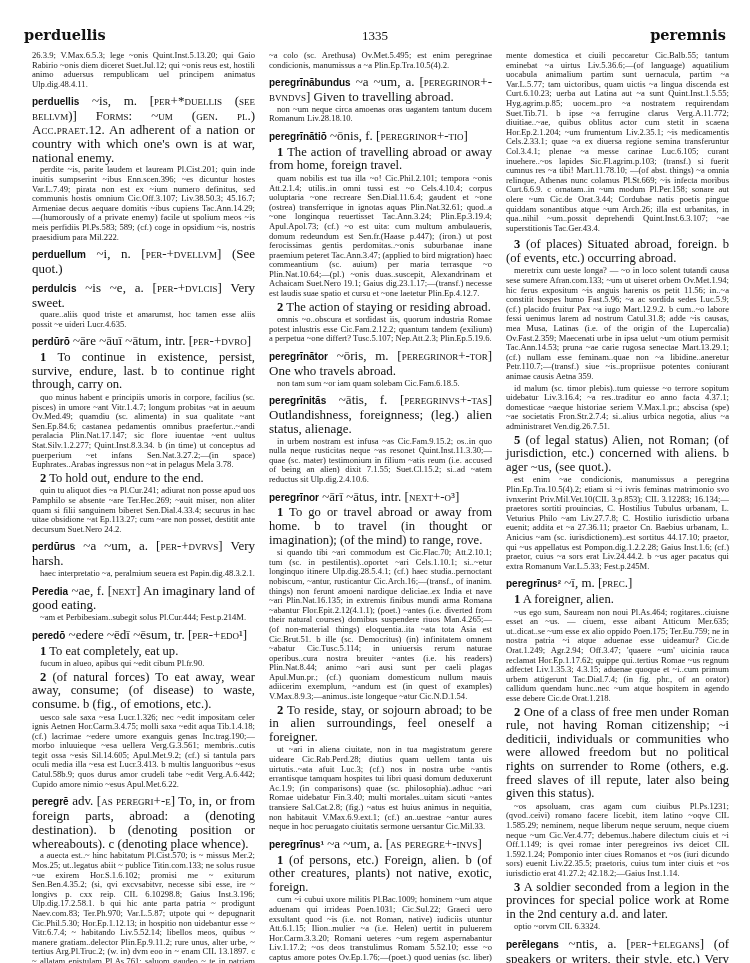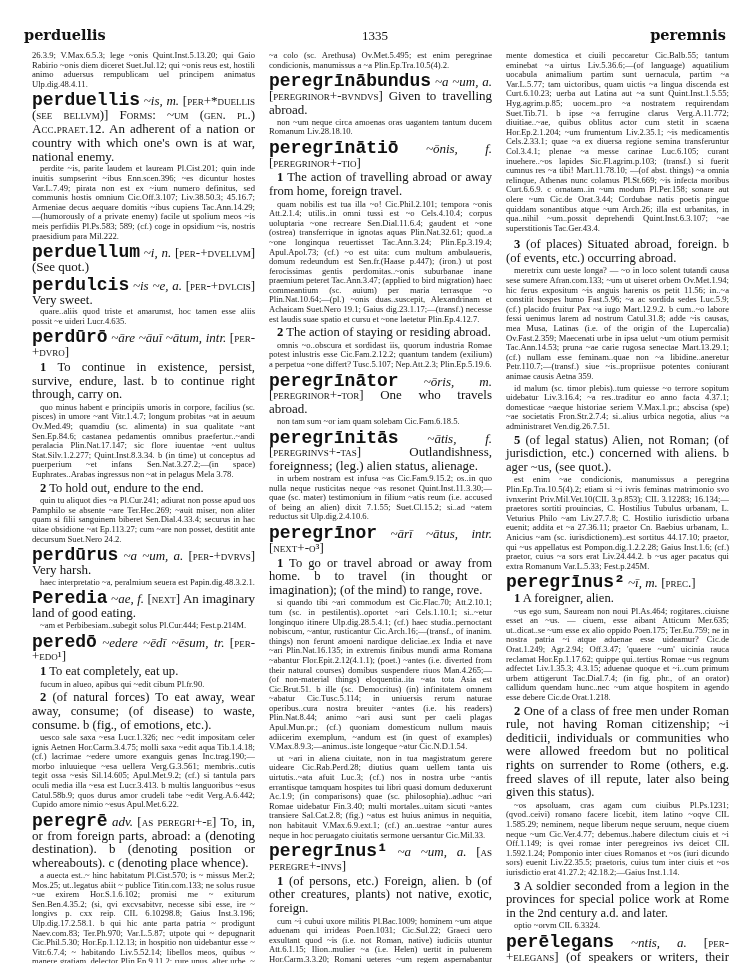--- a/index.html
+++ b/index.html
@@ -9,22 +9,22 @@
   .guide-left { position: absolute; left: 0; top: 0; font-weight: bold; font-size: 14.5px; font-family: "DejaVu Serif", serif; }
   .page-number { position: absolute; left: 0; right: 0; text-align: center; top: 2px; font-size: 13px; font-family: "Liberation Serif", serif; }
   .guide-right { position: absolute; right: 0; top: 0; font-weight: bold; font-size: 14.5px; font-family: "DejaVu Serif", serif; }
 
   .columns { position: absolute; top: 50px; left: 24px; width: 706px; display: flex; gap: 6px; }
   .col { width: 231px; overflow: hidden; }
 
   .entry { margin: 0 0 5px 8px; }
   .entry.continued { margin-top: 0; }
   .hw-line { font-family: "Liberation Serif", serif; font-size: 13px; line-height: 13.8px; text-align: justify; }
-  .hw { font-family: Liberation Mono, monospace; font-weight: bold; font-size: 18px; }
-  .gram { font-style: italic; }
+  .hw { font-family: Liberation Sans, sans-serif; font-weight: bold; font-size: 10px; }
+  .gram { }
   .etym { font-variant: small-caps; }
   .sense { font-family: "Liberation Serif", serif; font-size: 12.6px; line-height: 13.6px; text-align: justify; text-indent: 8px; margin-top: 2px; }
   .sense-num { font-weight: bold; }
   .cite { font-family: "Liberation Serif", serif; font-size: 8.6px; line-height: 9.6px; text-align: justify; text-indent: 8px; margin: 1px 0 2px 0; color: #1a1a1a; }
   .cite.noindent { text-indent: 0; }
 </style>
 </head>
 <body>
 
 <div class="page-header">
@@ -96,20 +96,21 @@
         <div class="cite">non tam sum ~or iam quam solebam Cic.Fam.6.18.5.</div>
       </div>
       <div class="entry">
         <div class="hw-line"><span class="hw">peregrīnitās</span> <span class="gram">~ātis, f.</span> <span class="etym">[peregrinvs+-tas]</span> <span>Outlandishness, foreignness; (leg.) alien status, alienage.</span></div>
         <div class="cite">in urbem nostram est infusa ~as Cic.Fam.9.15.2; os..in quo nulla neque rusticitas neque ~as resonet Quint.Inst.11.3.30;—quae (sc. mater) testimonium in filium ~atis reum (i.e. accused of being an alien) dixit 7.1.55; Suet.Cl.15.2; si..ad ~atem reductus sit Ulp.dig.2.4.10.6.</div>
       </div>
       <div class="entry">
         <div class="hw-line"><span class="hw">peregrīnor</span> <span class="gram">~ārī ~ātus, intr.</span> <span class="etym">[next+-o³]</span></div>
         <div class="sense"><span class="sense-num">1</span> <span>To go or travel abroad or away from home. b to travel (in thought or imagination); (of the mind) to range, rove.</span></div>
         <div class="cite">si quando tibi ~ari commodum est Cic.Flac.70; Att.2.10.1; tum (sc. in pestilentis)..oportet ~ari Cels.1.10.1; si..~etur longinquo itinere Ulp.dig.28.5.4.1; (cf.) haec studia..pernoctant nobiscum, ~antur, rusticantur Cic.Arch.16;—(transf., of inanim. things) non ferunt amoeni nardique deliciae..ex India et nave ~ari Plin.Nat.16.135; in extremis finibus mundi arma Romana ~abantur Flor.Epit.2.12(4.1.1); (poet.) ~antes (i.e. diverted from their natural courses) domibus suspendere riuos Man.4.265;—(of non-material things) eloquentia..ita ~ata tota Asia est Cic.Brut.51. b ille (sc. Democritus) (in) infinitatem omnem ~abatur Cic.Tusc.5.114; in uniuersis rerum naturae operibus..cura nostra breuiter ~antes (i.e. his readers) Plin.Nat.8.44; animo ~ari ausi sunt per caeli plagas Apul.Mun.pr.; (cf.) quoniam domesticum nullum mauis adiicerim exemplum, ~andum est (in quest of examples) V.Max.8.9.3;—animus..iste longeque ~atur Cic.N.D.1.54.</div>
+        <div class="sense"><span class="sense-num">2</span> <span>To reside, stay, or sojourn abroad; to be in alien surroundings, feel oneself a foreigner.</span></div>
         <div class="cite">ut ~ari in aliena ciuitate, non in tua magistratum gerere uideare Cic.Rab.Perd.28; diutius quam uellem tanta uis uirtutis..~ata afuit Luc.3; (cf.) nos in nostra urbe ~antis errantisque tamquam hospites tui libri quasi domum deduxerunt Ac.1.9; (in comparisons) quae (sc. philosophia)..adhuc ~ari Romae uidebatur Fin.3.40; multi mortales..uitam sicuti ~antes transiere Sal.Cat.2.8; (fig.) ~atus est huius animus in nequitia, non habitauit V.Max.6.9.ext.1; (cf.) an..uestrae ~antur aures neque in hoc peruagato ciuitatis sermone uersantur Cic.Mil.33.</div>
       </div>
       <div class="entry">
         <div class="hw-line"><span class="hw">peregrīnus¹</span> <span class="gram">~a ~um, a.</span> <span class="etym">[as peregre+-invs]</span></div>
         <div class="sense"><span class="sense-num">1</span> <span>(of persons, etc.) Foreign, alien. b (of other creatures, plants) not native, exotic, foreign.</span></div>
         <div class="cite">cum ~i cubui uxore militis Pl.Bac.1009; hominem ~um atque aduenam qui irrideas Poen.1031; Cic.Sul.22; Graeci uero exsultant quod ~is (i.e. not Roman, native) iudiciis utuntur Att.6.1.15; Ilion..mulier ~a (i.e. Helen) uertit in puluerem Hor.Carm.3.3.20; Romani ueteres ~um regem aspernabantur Liv.1.17.2; ~os deos transtulimus Romam 5.52.10; esse ~o captus amore potes Ov.Ep.1.76;—(poet.) quod uenias (sc. liber) magnam ~us in urbem Tr.1.1.59; ibis io Romam nunc ~e liber Mart.12.2(3).2;—(of groups of people) ~am manum facinerosorum concitauit Cic.Sest.95; ~is copiis Liv.3.5.8; ~a..iouentus, Latini Hernicique..ad id bellum uenere 5.19.5; ne honore nullo regium genus ~am stirpem antecelleret Tac.Hist.2.3; ~um et externum (militem) increpabant 2.21; (of a book published abroad) Ov.Pont.1.1.5. b ciconia etiam grata ~a hospita Pub.com.7; ~a..lagois Hor.S.2.2.22; plena..somniferis serpens ~a uenenis Ov.Met.9.694; Phaed.1.26.11; omnis bos indigena melior est quam ~us Col.6.2.12; ~ae (sc. arbores) tum uidebantur, quoniam non erant suburbanae Plin.Nat.16.38; iungemus illis (sc. crocodilis) simillima et ~a aeque animalia 28.112.</div>
       </div>
     </div>
   <div class="col">
       <div class="entry continued">

